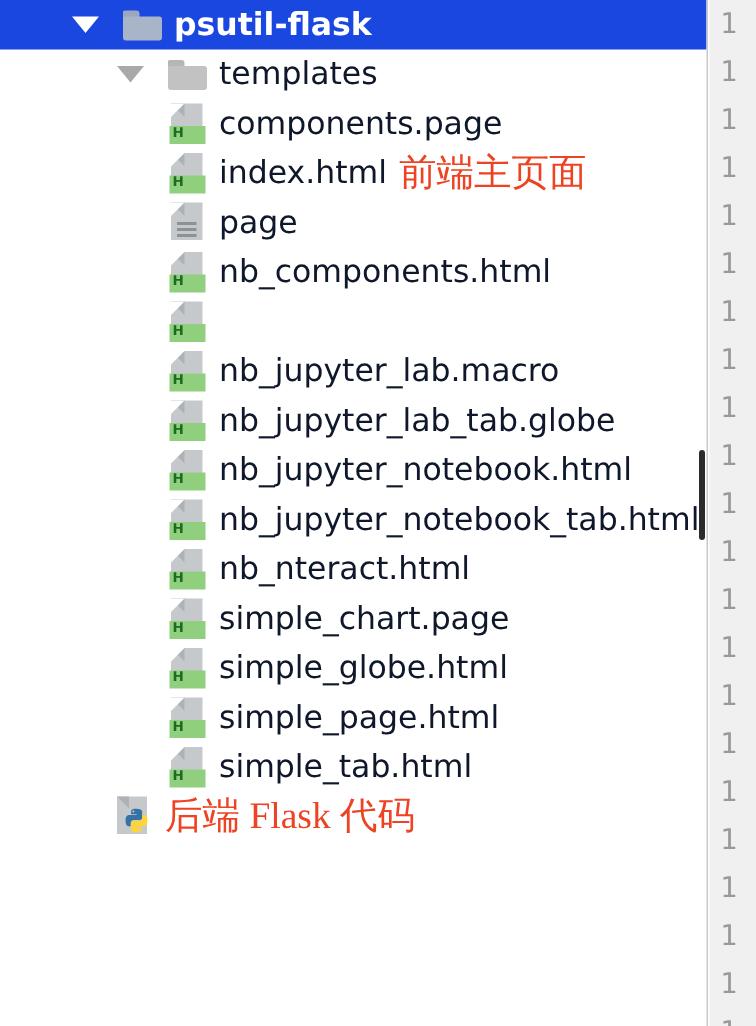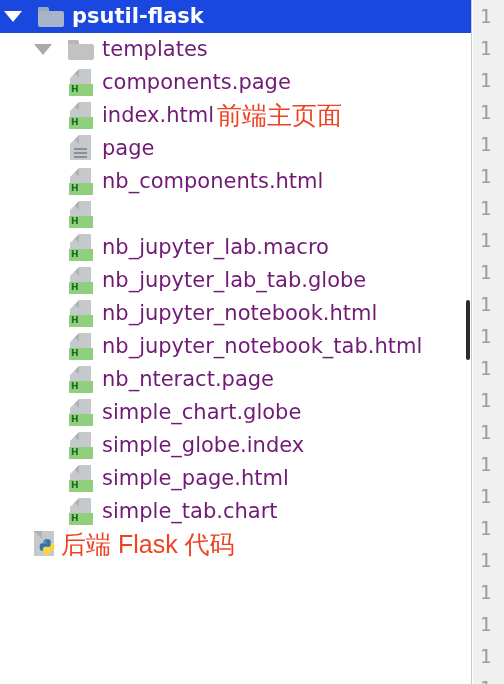--- a/index.html
+++ b/index.html
@@ -28,20 +28,21 @@
     overflow: hidden;
     border-right: 1px solid #c9c9c9;
   }
 
   .tree-row {
     position: relative;
     height: 33px;
     display: flex;
     align-items: center;
     white-space: nowrap;
+    padding-left: 44px;
   }
   .tree-row.selected {
     background: #1a47e0;
   }
 
   .twisty {
     width: 0; height: 0;
     border-left: 9px solid transparent;
     border-right: 9px solid transparent;
     border-top: 11px solid #a9a9a9;
@@ -135,36 +136,36 @@
   .py-icon .fold2 {
     position: absolute; left: 2px; top: 0;
     width: 0; height: 0;
     border-right: 8px solid #aeb2b6;
     border-bottom: 8px solid transparent;
   }
   .py-icon svg { position: absolute; left: 6px; top: 7px; }
 
   .row-label {
     font-size: 21px;
-    color: #701a75;
+    color: #0f172a;
     margin-left: 8px;
     letter-spacing: 0px;
     line-height: 1;
   }
   .tree-row.selected .row-label {
     color: #ffffff;
     font-weight: bold;
   }
 
   .annotation {
     font-size: 25px;
     color: #ee4323;
-    margin-left: 3px;
+    margin-left: 8px;
     line-height: 1;
-    font-family: Liberation Sans, sans-serif;
+    font-family: Liberation Serif, serif;
   }
 
   
   .indent { flex: 0 0 auto; }
 
   
   #tree-scrollbar {
     position: absolute;
     right: 1px;
     top: 300px;
@@ -335,45 +336,45 @@
         <div class="tree-row">
           <div class="indent" style="width: 68px;"></div>
           <div class="file-icon">
             <div class="page"></div>
             <div class="fold2"></div>
             <div class="fold"></div>
             <div class="badge">
               <span>H</span>
             </div>
           </div>
-          <span class="row-label">nb_nteract.page</span>
-        </div>
-        <div class="tree-row">
-          <div class="indent" style="width: 68px;"></div>
-          <div class="file-icon">
-            <div class="page"></div>
-            <div class="fold2"></div>
-            <div class="fold"></div>
-            <div class="badge">
-              <span>H</span>
-            </div>
-          </div>
-          <span class="row-label">simple_chart.globe</span>
-        </div>
-        <div class="tree-row">
-          <div class="indent" style="width: 68px;"></div>
-          <div class="file-icon">
-            <div class="page"></div>
-            <div class="fold2"></div>
-            <div class="fold"></div>
-            <div class="badge">
-              <span>H</span>
-            </div>
-          </div>
-          <span class="row-label">simple_globe.index</span>
+          <span class="row-label">nb_nteract.html</span>
+        </div>
+        <div class="tree-row">
+          <div class="indent" style="width: 68px;"></div>
+          <div class="file-icon">
+            <div class="page"></div>
+            <div class="fold2"></div>
+            <div class="fold"></div>
+            <div class="badge">
+              <span>H</span>
+            </div>
+          </div>
+          <span class="row-label">simple_chart.page</span>
+        </div>
+        <div class="tree-row">
+          <div class="indent" style="width: 68px;"></div>
+          <div class="file-icon">
+            <div class="page"></div>
+            <div class="fold2"></div>
+            <div class="fold"></div>
+            <div class="badge">
+              <span>H</span>
+            </div>
+          </div>
+          <span class="row-label">simple_globe.html</span>
         </div>
         <div class="tree-row">
           <div class="indent" style="width: 68px;"></div>
           <div class="file-icon">
             <div class="page"></div>
             <div class="fold2"></div>
             <div class="fold"></div>
             <div class="badge">
               <span>H</span>
             </div>
@@ -383,21 +384,21 @@
         <div class="tree-row">
           <div class="indent" style="width: 68px;"></div>
           <div class="file-icon">
             <div class="page"></div>
             <div class="fold2"></div>
             <div class="fold"></div>
             <div class="badge">
               <span>H</span>
             </div>
           </div>
-          <span class="row-label">simple_tab.chart</span>
+          <span class="row-label">simple_tab.html</span>
         </div>
         <div class="tree-row">
           <div class="indent" style="width: 32px;"></div>
           <div class="py-icon">
             <div class="page"></div>
             <div class="fold2"></div>
             <svg width="18" height="18" viewBox="0 0 32 32">
               <path fill="#3572A5" d="M15.9 2c-3.4 0-6.3.6-6.3 3.2v3.3h6.5v.9H7.2S3 8.9 3 15.9c0 7 3.7 6.8 3.7 6.8h2.5v-3.5s-.1-3.7 3.6-3.7h6.4s3.5.1 3.5-3.4V5.6S23.2 2 15.9 2zm-3.6 2c.7 0 1.2.6 1.2 1.2 0 .7-.5 1.2-1.2 1.2s-1.2-.6-1.2-1.2c0-.7.5-1.2 1.2-1.2z"></path>
               <path fill="#FFD43B" d="M16.1 30c3.4 0 6.3-.6 6.3-3.2v-3.3h-6.5v-.9h8.9s4.2.5 4.2-6.6c0-7-3.7-6.8-3.7-6.8h-2.5v3.5s.1 3.7-3.6 3.7h-6.4s-3.5-.1-3.5 3.4v6.6S8.8 30 16.1 30zm3.6-2c-.7 0-1.2-.6-1.2-1.2 0-.7.5-1.2 1.2-1.2s1.2.6 1.2 1.2c0 .6-.5 1.2-1.2 1.2z"></path>
             </svg>

